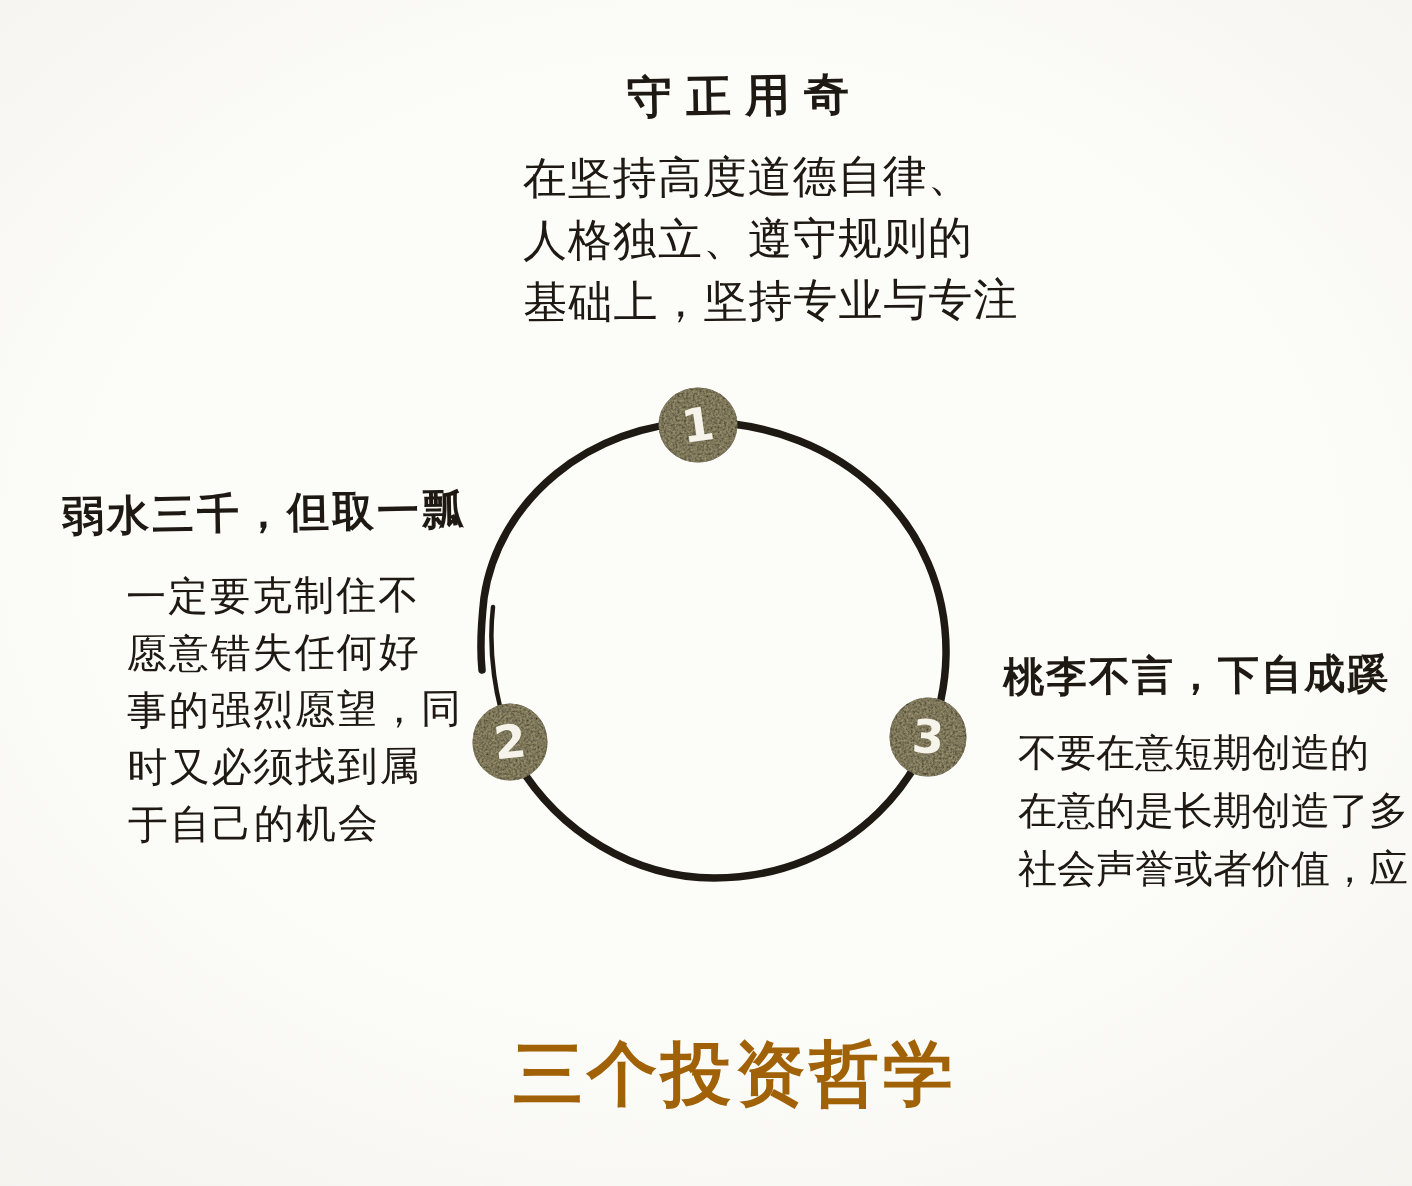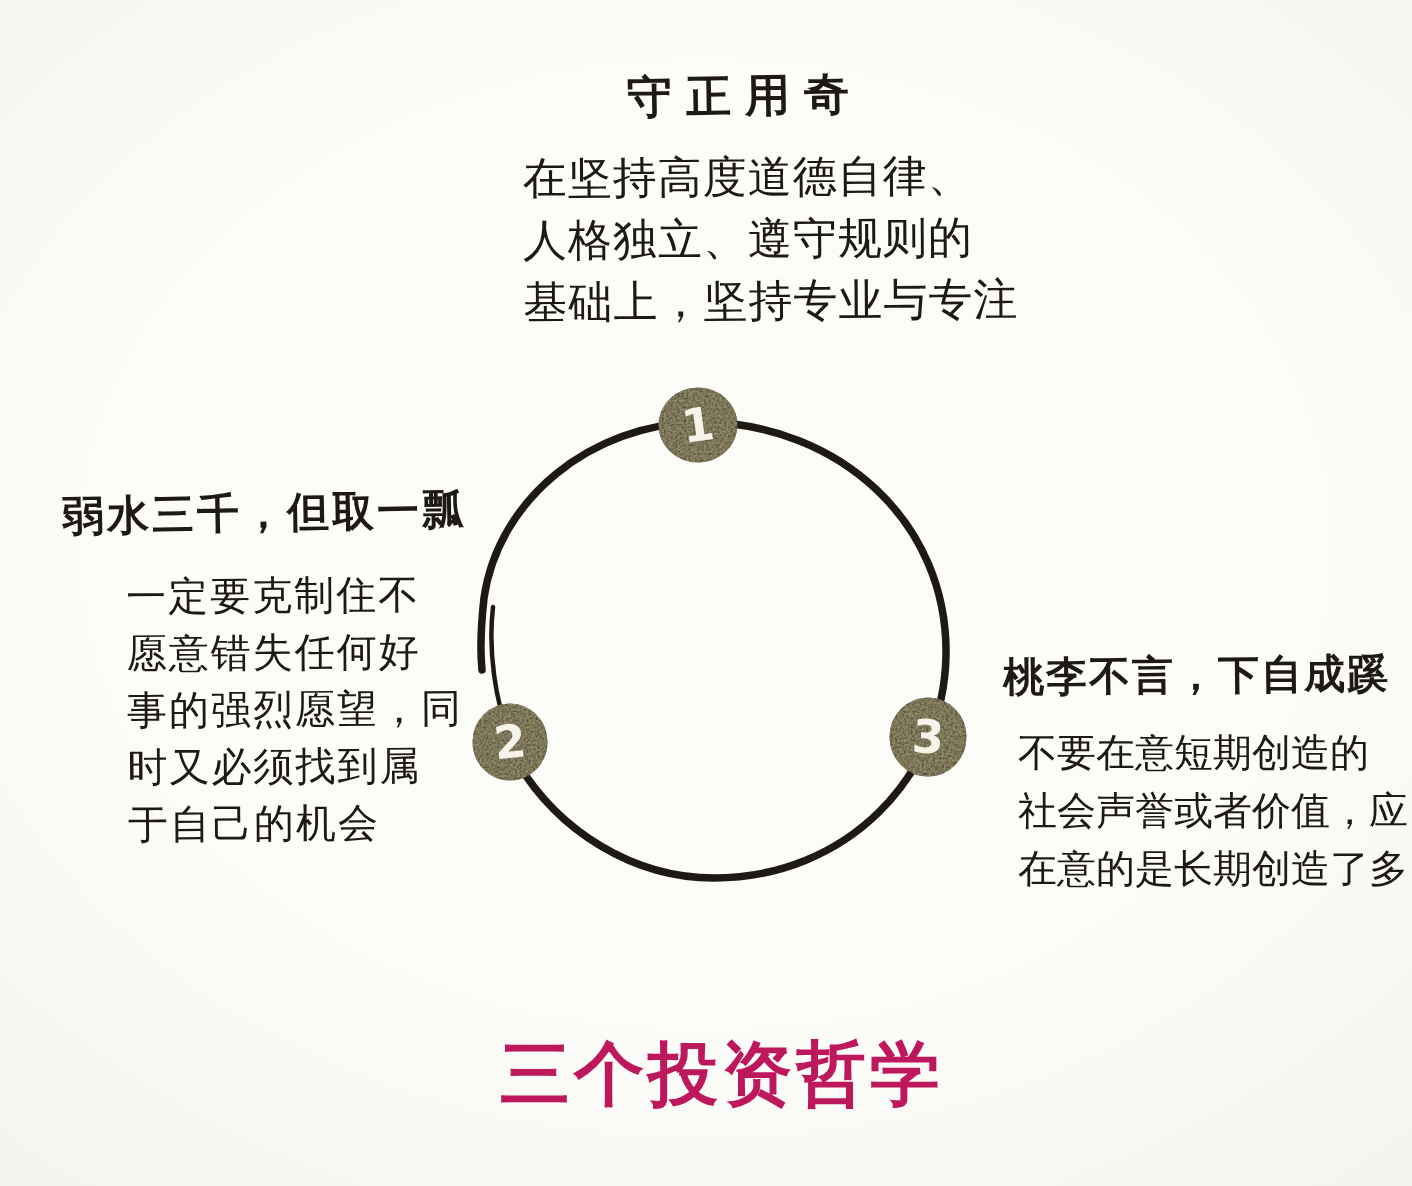--- a/index.html
+++ b/index.html
@@ -44,22 +44,23 @@
   }
   .note-top .body{margin-top:20px;margin-left:18px;font-size:44px;line-height:62px;letter-spacing:1px;transform:rotate(-0.4deg);}
   .note-left{left:62px;top:485px;width:420px;}
   .note-left .heading{font-size:42px;letter-spacing:3px;transform:rotate(-1deg);}
   .note-left .body{margin-top:26px;margin-left:65px;font-size:40px;line-height:57px;letter-spacing:2px;transform:rotate(-0.4deg);}
   .note-right{left:1003px;top:648px;width:409px;}
   .note-right .heading{font-size:41px;letter-spacing:2px;transform:rotate(-0.6deg);}
   .note-right .body{margin-top:21px;margin-left:15px;font-size:39px;line-height:58px;letter-spacing:0px;}
   .page-title{
     position:absolute;left:500px;top:1028px;width:470px;
+    text-align:center;
     font-size:70px;font-weight:700;letter-spacing:4px;
-    color:#be185d;
+    color:#a16207;
     white-space:nowrap;
   }
 </style>
 </head>
 <body>
 
 <div class="canvas">
 
   <svg class="diagram" width="1412" height="1186" viewBox="0 0 1412 1186">
     <defs>
@@ -112,20 +113,20 @@
       <div class="tline">在坚持高度道德自律、</div>
       <div class="tline">人格独立、遵守规则的</div>
       <div class="tline">基础上，坚持专业与专注</div>
     </div>
   </div>
 
   <div class="note note-right">
     <div class="heading">桃李不言，下自成蹊</div>
     <div class="body">
       <div class="tline">不要在意短期创造的</div>
+      <div class="tline">在意的是长期创造了多</div>
       <div class="tline">社会声誉或者价值，应</div>
-      <div class="tline">在意的是长期创造了多</div>
     </div>
   </div>
 
   <div class="page-title">三个投资哲学</div>
 
 </div>
 
 </body></html>

